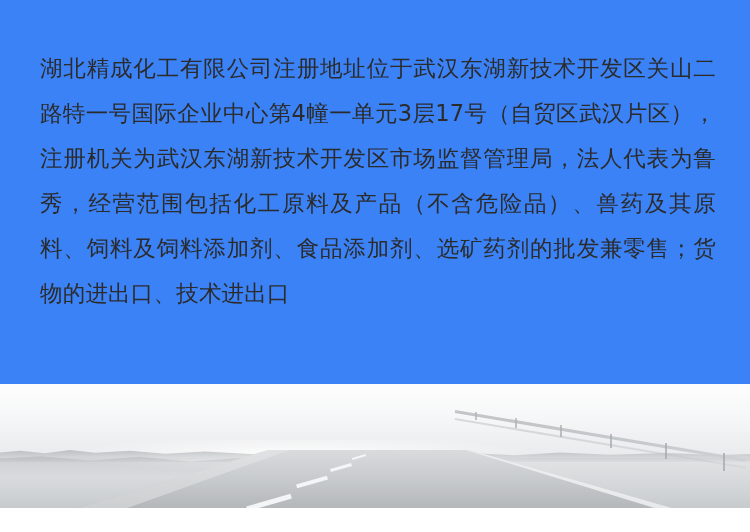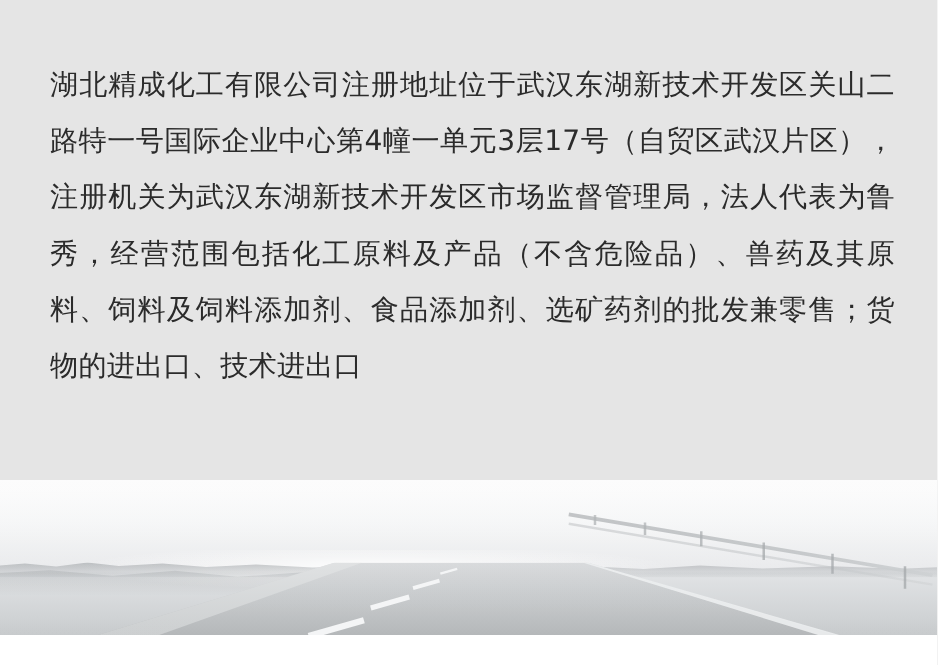--- a/index.html
+++ b/index.html
@@ -8,21 +8,21 @@
     background: #ffffff;
   }
   body {
     font-family: "DejaVu Sans", "Liberation Sans", sans-serif;
   }
   .canvas {
     position: relative;
     width: 750px;
     height: 508px;
     overflow: hidden;
-    background: #e5e5e5;
+    background: #3b82f6;
   }
 
   
   .photo {
     position: absolute;
     left: 0;
     top: 384px;
     width: 750px;
     height: 148px;
     overflow: hidden;

